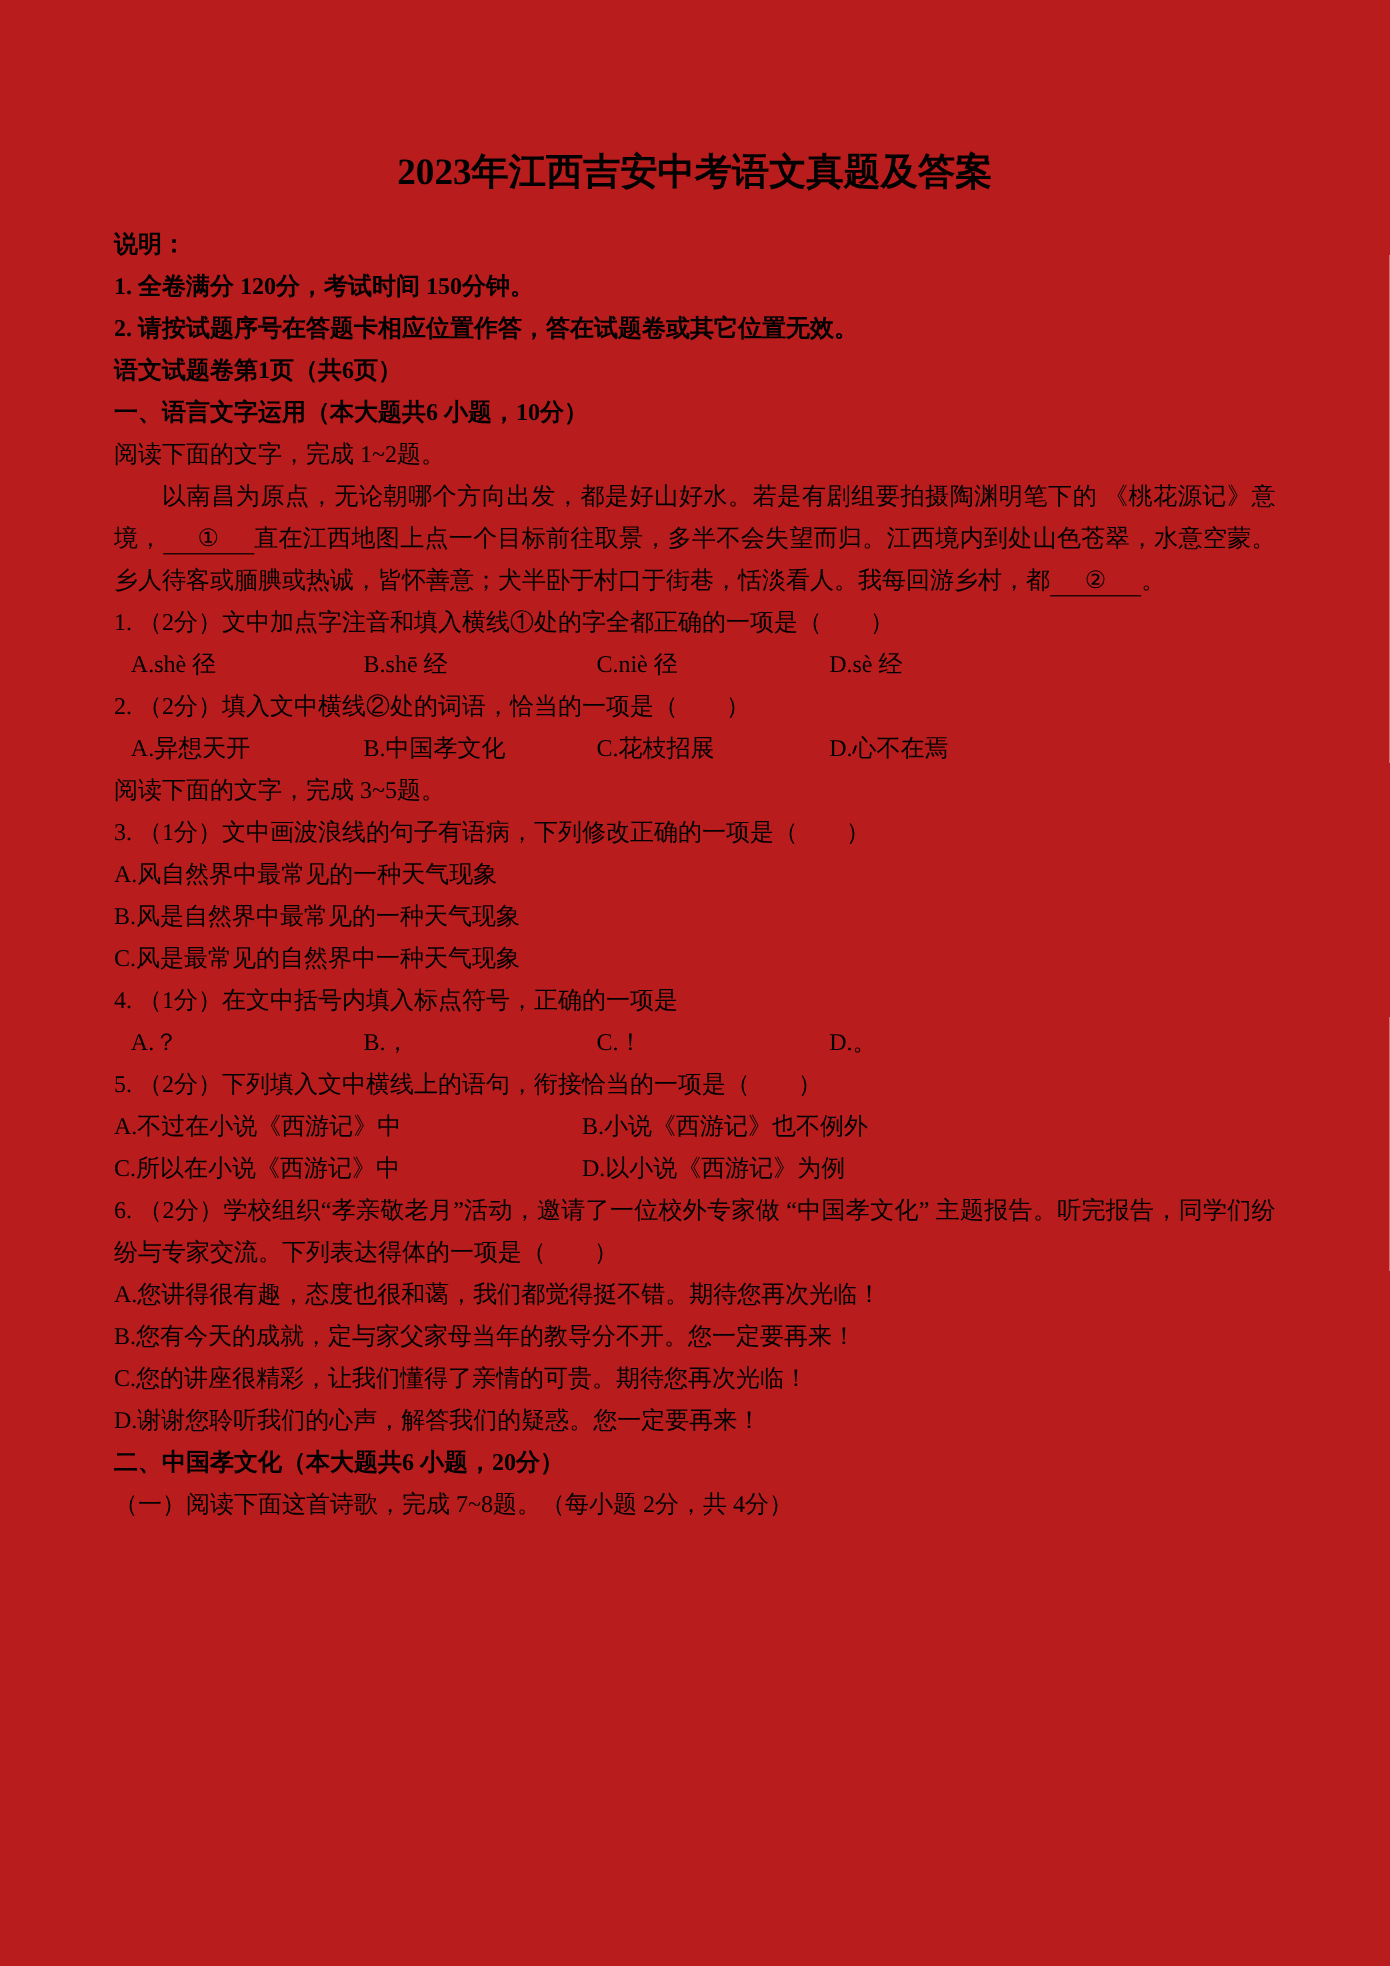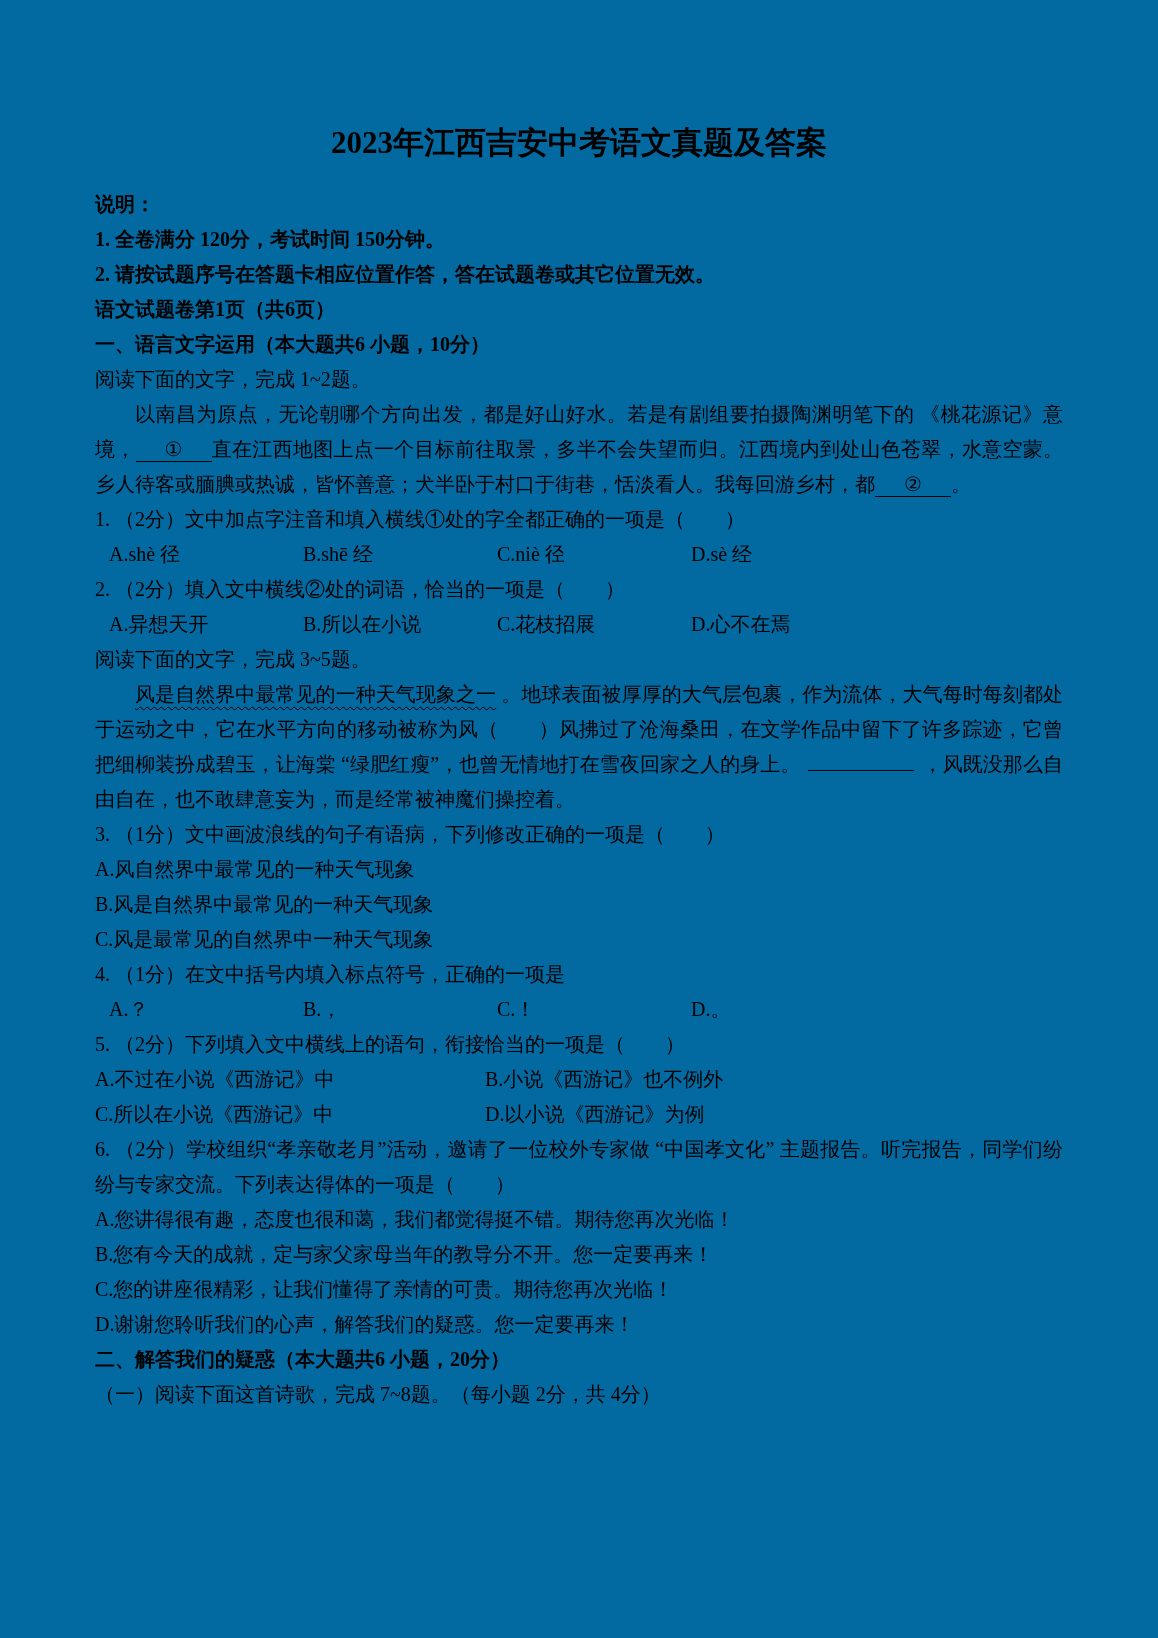--- a/index.html
+++ b/index.html
@@ -1,20 +1,20 @@
 <!DOCTYPE html>
 <html><head>
 <meta charset="utf-8">
 <style>
   * { margin: 0; padding: 0; box-sizing: border-box; font-family: Liberation Serif, serif; }
   html, body { background: #ffffff; }
   .page {
     width: 1158px;
     min-height: 1638px;
-    background: #0369a1;
+    background: #b91c1c;
     color: #000000;
     padding: 124px 95px 40px 95px;
     font-family: "Liberation Serif", "DejaVu Serif", serif;
     font-size: 20px;
     line-height: 35px;
   }
   .title {
     font-size: 31px;
     font-weight: 700;
     text-align: center;
@@ -82,28 +82,27 @@
   <div class="opts-4">
     <span>A.shè 径</span>
     <span>B.shē 经</span>
     <span>C.niè 径</span>
     <span>D.sè 经</span>
   </div>
 
   <p>2. （2分）填入文中横线②处的词语，恰当的一项是（　　）</p>
   <div class="opts-4">
     <span>A.异想天开</span>
-    <span>B.所以在小说</span>
+    <span>B.中国孝文化</span>
     <span>C.花枝招展</span>
     <span>D.心不在焉</span>
   </div>
 
   <p>阅读下面的文字，完成 3~5题。</p>
 
-  <p class="passage"><span class="wavy">风是自然界中最常见的一种天气现象之一</span><span> 。地球表面被厚厚的大气层包裹，作为流体，大气每时每刻都处于运动之中，它在水平方向的移动被称为风（　　）风拂过了沧海桑田，在文学作品中留下了许多踪迹，它曾把细柳装扮成碧玉，让海棠 “绿肥红瘦”，也曾无情地打在雪夜回家之人的身上。</span><span class="blank-line"></span><span>，风既没那么自由自在，也不敢肆意妄为，而是经常被神魔们操控着。</span></p>
 
   <p>3. （1分）文中画波浪线的句子有语病，下列修改正确的一项是（　　）</p>
   <p>A.风自然界中最常见的一种天气现象</p>
   <p>B.风是自然界中最常见的一种天气现象</p>
   <p>C.风是最常见的自然界中一种天气现象</p>
 
   <p>4. （1分）在文中括号内填入标点符号，正确的一项是</p>
   <div class="opts-4">
     <span>A.？</span>
     <span>B.，</span>
@@ -120,16 +119,16 @@
     <span>C.所以在小说《西游记》中</span>
     <span>D.以小说《西游记》为例</span>
   </div>
 
   <p>6. （2分）学校组织“孝亲敬老月”活动，邀请了一位校外专家做 “中国孝文化” 主题报告。听完报告，同学们纷纷与专家交流。下列表达得体的一项是（　　）</p>
   <p>A.您讲得很有趣，态度也很和蔼，我们都觉得挺不错。期待您再次光临！</p>
   <p>B.您有今天的成就，定与家父家母当年的教导分不开。您一定要再来！</p>
   <p>C.您的讲座很精彩，让我们懂得了亲情的可贵。期待您再次光临！</p>
   <p>D.谢谢您聆听我们的心声，解答我们的疑惑。您一定要再来！</p>
 
-  <p class="bold">二、解答我们的疑惑（本大题共6 小题，20分）</p>
+  <p class="bold">二、中国孝文化（本大题共6 小题，20分）</p>
   <p>（一）阅读下面这首诗歌，完成 7~8题。（每小题 2分，共 4分）</p>
 
 </div>
 
 </body></html>

